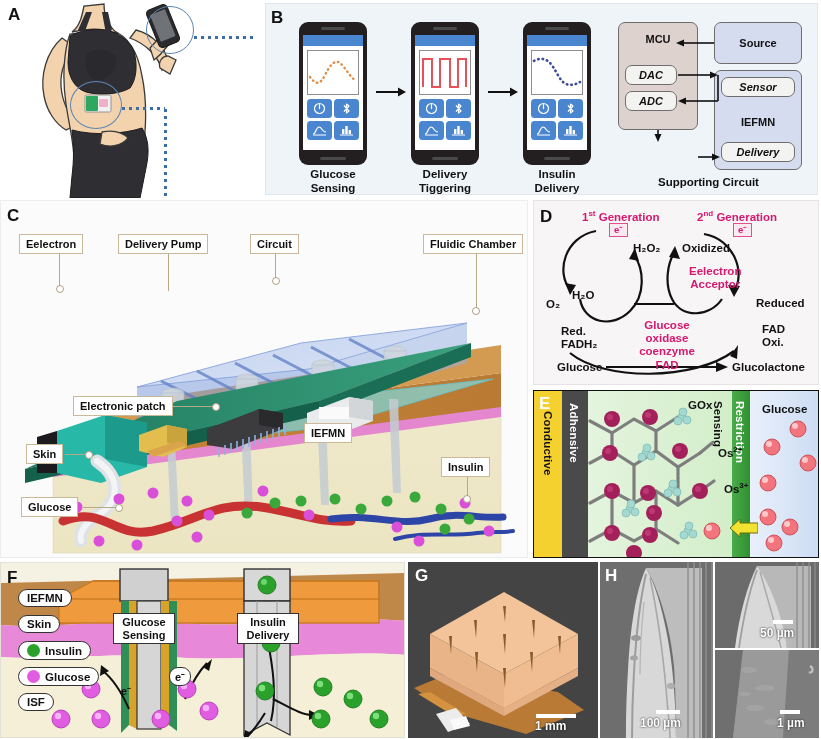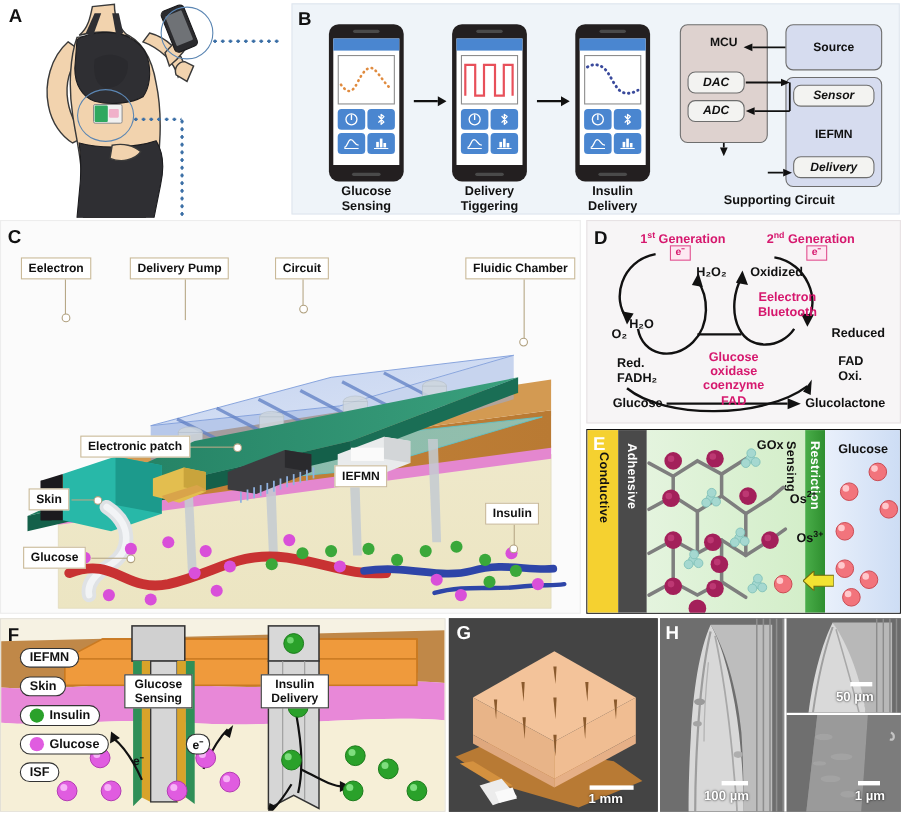--- a/index.html
+++ b/index.html
@@ -531,25 +531,25 @@
     <span>2</span><sup style="font-size:8px;">nd</sup>
     <span>Generation</span>
   </div>
   <div class="ebox" style="left:199px; top:22px;">e⁻</div>
 
   <div class="dtxt" style="left:99px; top:41px;text-align:right;">H₂O₂</div>
   <div class="dtxt" style="left:148px; top:41px;">Oxidized</div>
 
   <div class="dtxt pink" style="left:155px; top:64px; text-align:center;">
     <span>Eelectron</span><br>
-    <span>Bluetooth</span>
+    <span>Acceptor</span>
   </div>
 
   <div class="dtxt" style="left:38px; top:88px;">H₂O</div>
-  <div class="dtxt" style="left:22px; top:97px;">O₂</div>
+  <div class="dtxt" style="left:12px; top:97px;">O₂</div>
   <div class="dtxt" style="left:222px; top:96px;">Reduced</div>
 
   <div class="dtxt pink" style="left:96px; top:118px; text-align:center; width:74px;">
     <span>Glucose</span><br>
     <span>oxidase</span><br>
     <span>coenzyme</span><br>
     <span>FAD</span>
   </div>
 
   <div class="dtxt" style="left:27px; top:124px;">

